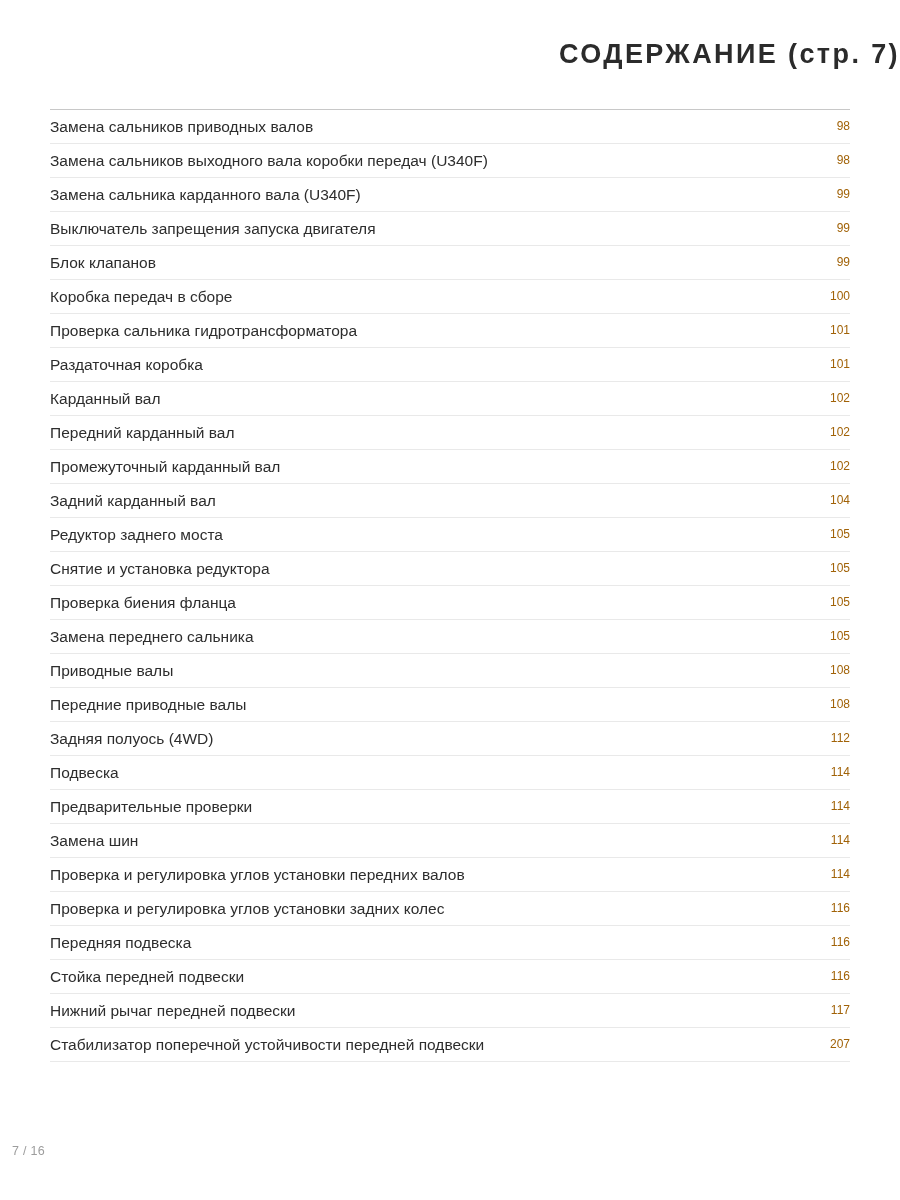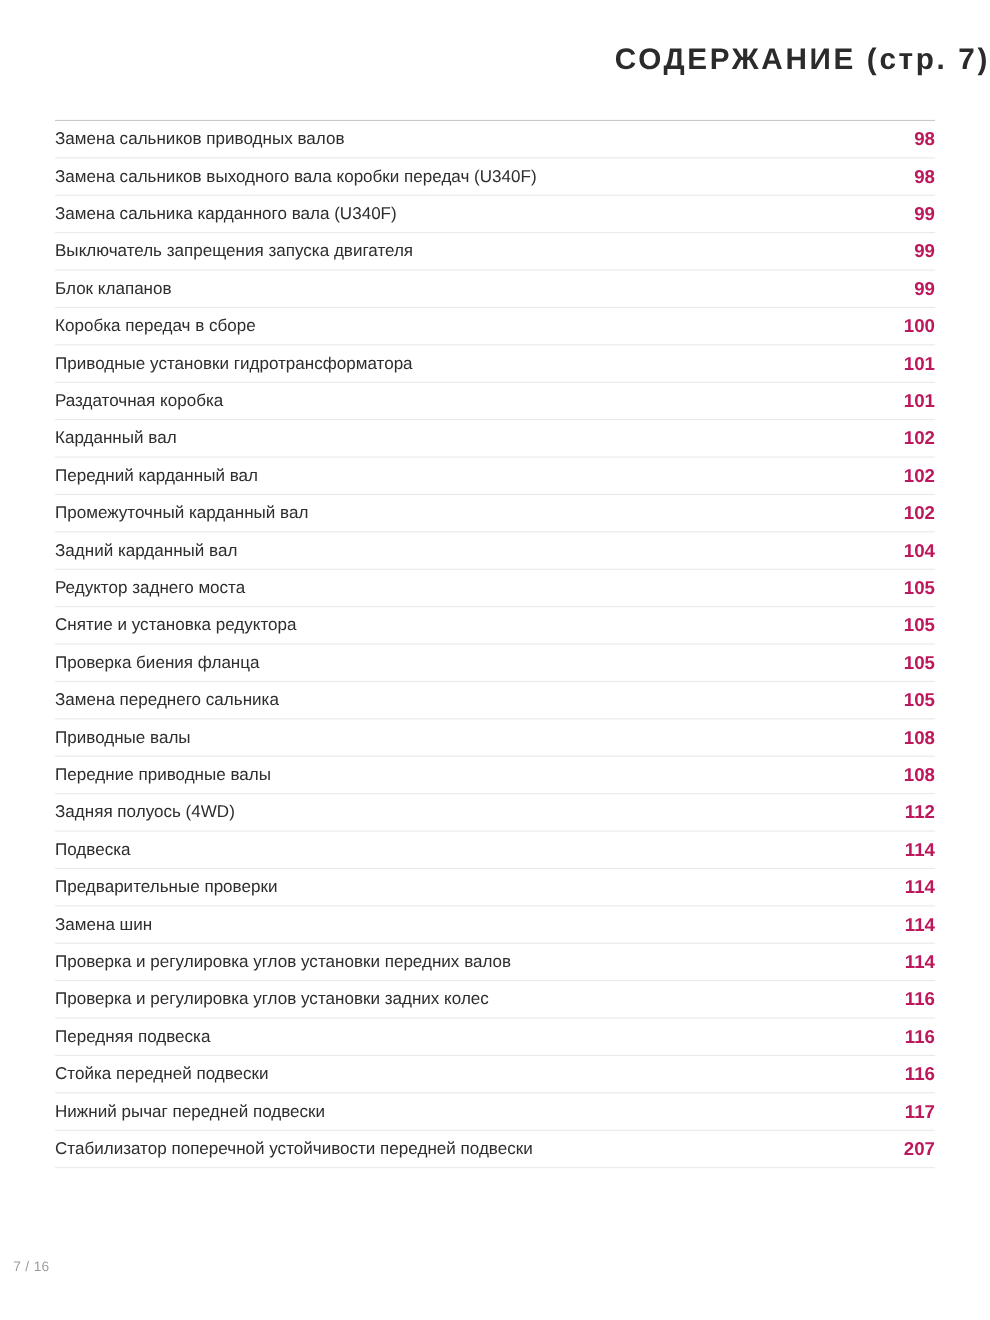--- a/index.html
+++ b/index.html
@@ -67,27 +67,26 @@
     font-size: 15.5px;
     line-height: 33px;
     color: #2d2d2d;
     white-space: nowrap;
     overflow: hidden;
     text-overflow: ellipsis;
     flex: 1 1 auto;
     padding-right: 20px;
   }
   .toc-entry-page {
-    font-size: 17px;
+    font-size: 12px;
     line-height: 33px;
-    color: #be185d;
+    color: #a16207;
     flex: 0 0 auto;
     text-align: right;
     min-width: 34px;
-    font-weight: bold;
   }
 
   
   .page-footer {
     position: absolute;
     left: 12px;
     right: 0;
     bottom: 42px;
     text-align: left;
     font-size: 12.5px;
@@ -123,21 +122,21 @@
       </li>
       <li class="toc-row">
         <span class="toc-entry-title">Блок клапанов</span>
         <span class="toc-entry-page">99</span>
       </li>
       <li class="toc-row">
         <span class="toc-entry-title">Коробка передач в сборе</span>
         <span class="toc-entry-page">100</span>
       </li>
       <li class="toc-row">
-        <span class="toc-entry-title">Приводные установки гидротрансформатора</span>
+        <span class="toc-entry-title">Проверка сальника гидротрансформатора</span>
         <span class="toc-entry-page">101</span>
       </li>
       <li class="toc-row">
         <span class="toc-entry-title">Раздаточная коробка</span>
         <span class="toc-entry-page">101</span>
       </li>
       <li class="toc-row">
         <span class="toc-entry-title">Карданный вал</span>
         <span class="toc-entry-page">102</span>
       </li>

